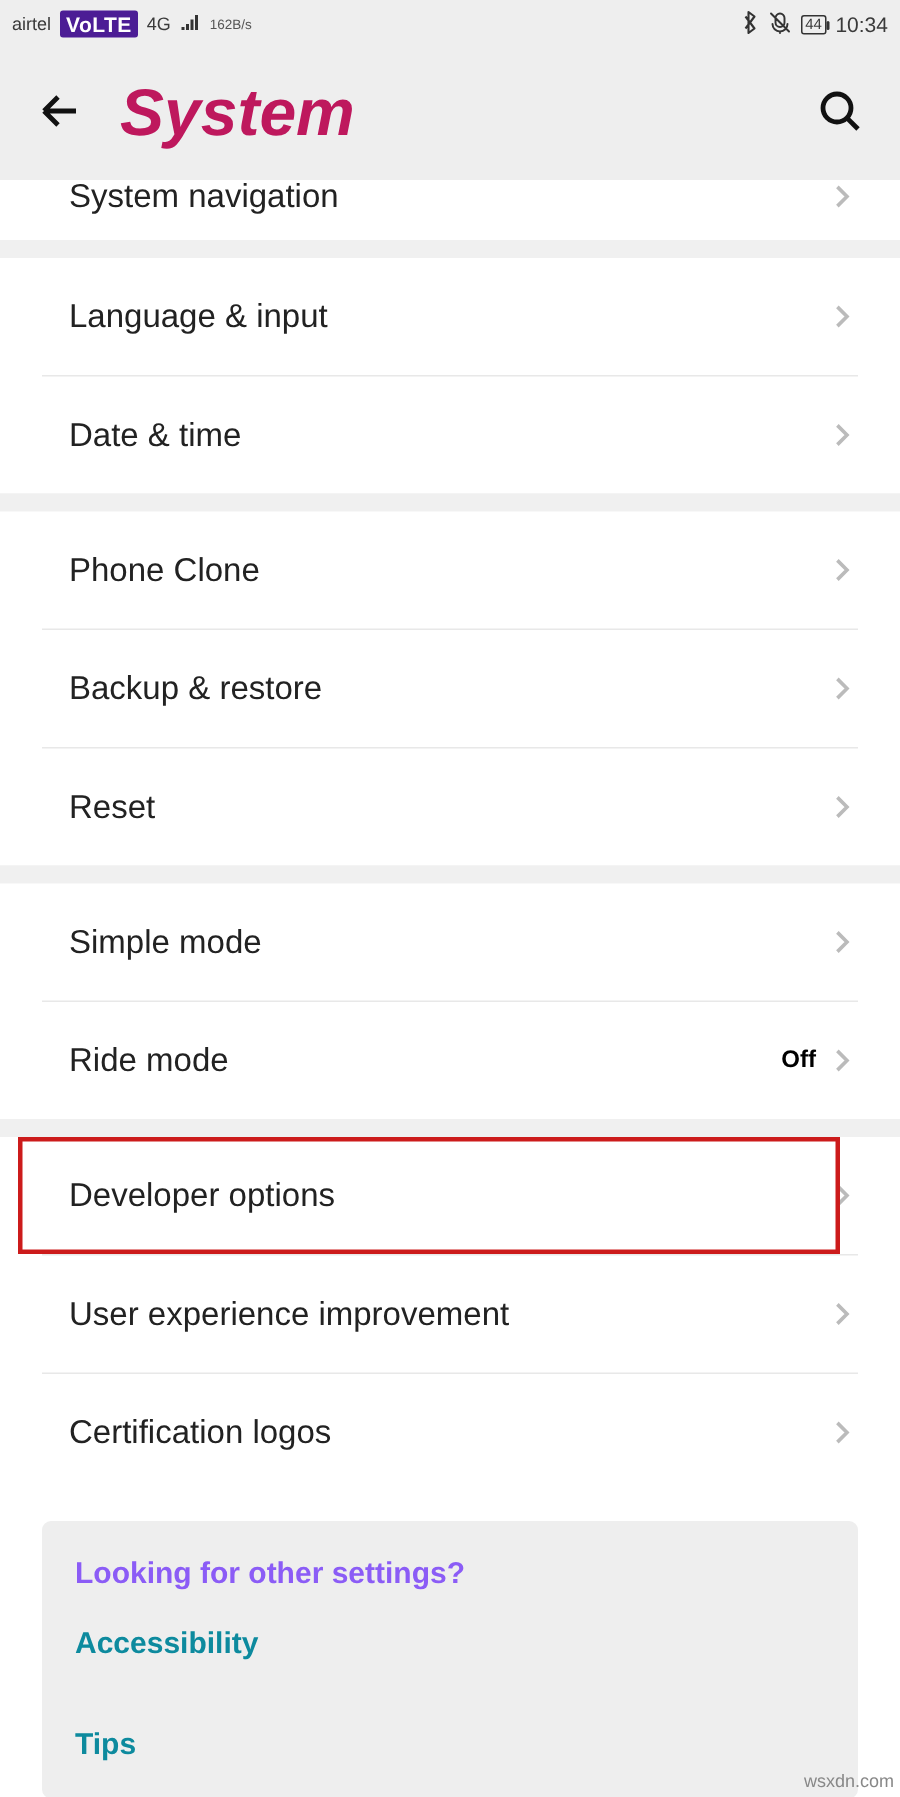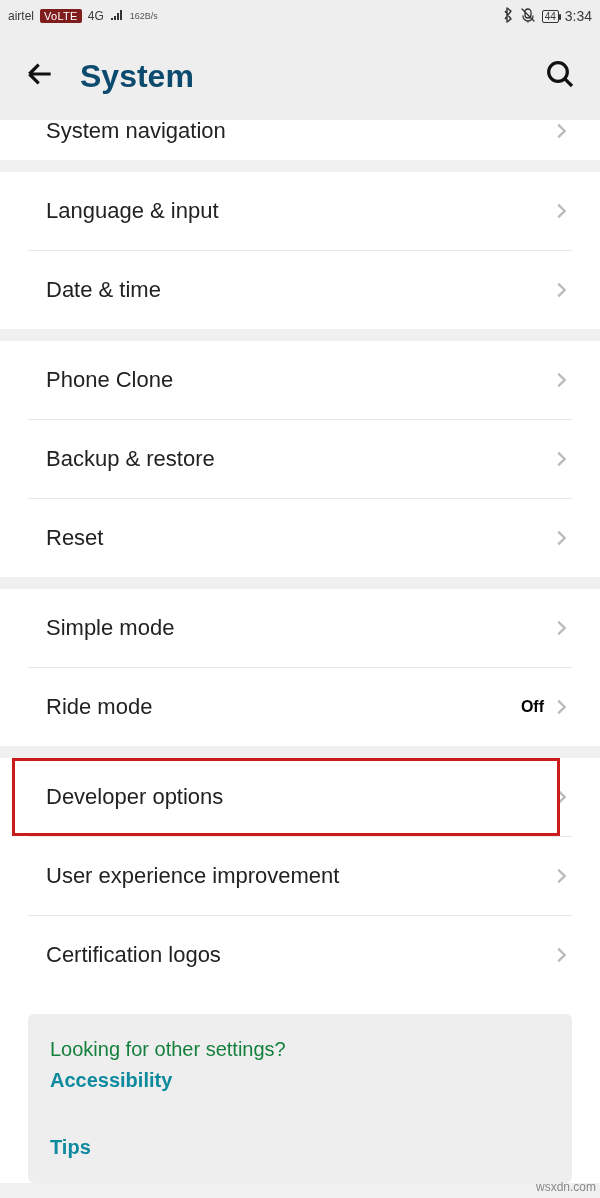--- a/index.html
+++ b/index.html
@@ -10,33 +10,33 @@
   .statusbar {
     height: 32px;
     background: #eeeeee;
     display: flex; justify-content: space-between; align-items: center;
     padding: 0 8px;
     font-size: 12px;
     color: #3a3a3a;
     gap: 36px;
   }
   .sb-left, .sb-right { display: flex; align-items: center; gap: 6px; }
-  .volte-badge { background: #7f1d1d; color: #fff; font-size: 11px; padding: 1px 4px; border-radius: 2px; font-weight: normal; letter-spacing: 0.3px; }
+  .volte-badge { background: #4c1d95; color: #fff; font-size: 14px; padding: 1px 4px; border-radius: 2px; font-weight: bold; letter-spacing: 0.3px; }
   .sb-rate { display: flex; font-size: 9px; line-height: 1; color:#555;}
   .batt { border: 1px solid #333; border-radius: 2px; padding: 0 2px; font-size: 10px; position: relative; text-align: right;}
   .batt::after { content: ""; position: absolute; right: -3px; top: 3px; width: 2px; height: 6px; background: #333; border-radius: 1px;}
 
   
   .header {
     height: 88px;
     background: #eeeeee;
     display: flex; align-items: center; gap: 24px;
     padding: 0 24px;
   }
-  .header .title { flex: 1; font-size: 32px; font-weight: bold; color: #0c4a6e;}
+  .header .title { flex: 1; font-size: 44px; font-weight: bold; color: #be185d; font-style: italic;}
   .icon-svg { width: 32px; height: 32px; stroke: #111; stroke-width: 2.4; fill: none; }
 
   
   .scroll { flex: 1; overflow: hidden; background: #f0f0f0; position: relative;}
   .group { background: #fff; }
   .gap { height: 12px; background: #f0f0f0; }
   .row {
     min-height: 78px;
     display: flex; align-items: center;
     padding: 0 28px;
@@ -51,21 +51,21 @@
   .highlight { border: 3px solid #cc1b1b; position: absolute; pointer-events: none; }
 
   
   .help-card {
     margin: 20px 28px 0 28px;
     background: #eeeeee;
     border-radius: 6px;
     padding: 24px 22px;
     font-size: 20px;
   }
-  .help-card .q { color: #15803d; margin-bottom: 8px; }
+  .help-card .q { color: #8b5cf6; margin-bottom: 24px; font-weight: bold; }
   .help-card .link { color: #0d8a9e; font-weight: bold; margin-bottom: 44px; }
 
   .watermark { position: absolute; right: 4px; bottom: 4px; font-size: 12px; color: #888; }
 </style>
 </head>
 <body>
 
 <div class="statusbar">
   <div class="sb-left">
     <span>airtel</span>
@@ -86,21 +86,21 @@
       <svg width="12" height="16" viewBox="0 0 12 16">
           <path d="M3 4l6 8-4 3V1l4 3-6 8" stroke="#333" stroke-width="1.4" fill="none" stroke-linejoin="round"></path>
         </svg>
     </span>
     <span>
       <svg width="16" height="16" viewBox="0 0 16 16">
           <path d="M8 2a3 3 0 00-3 3v3a3 3 0 006 0V5a3 3 0 00-3-3z M3 9a5 5 0 0010 0 M8 14v1 M2 2l12 12" stroke="#333" stroke-width="1.3" fill="none" stroke-linecap="round"></path>
         </svg>
     </span>
     <span class="batt">44</span>
-    <span style="font-size:14px;">3:34</span>
+    <span style="font-size:14px;">10:34</span>
   </div>
 </div>
 
 <div class="header">
   <span>
     <svg class="icon-svg" viewBox="0 0 24 24">
         <path d="M20 12H4m0 0l7-7m-7 7l7 7"></path>
       </svg>
   </span>
   <div class="title">System</div>

